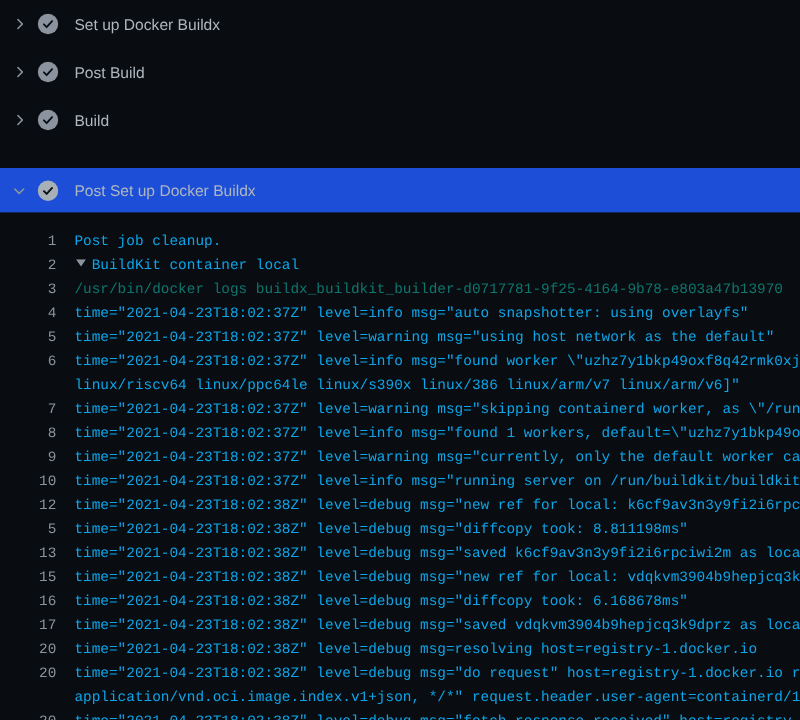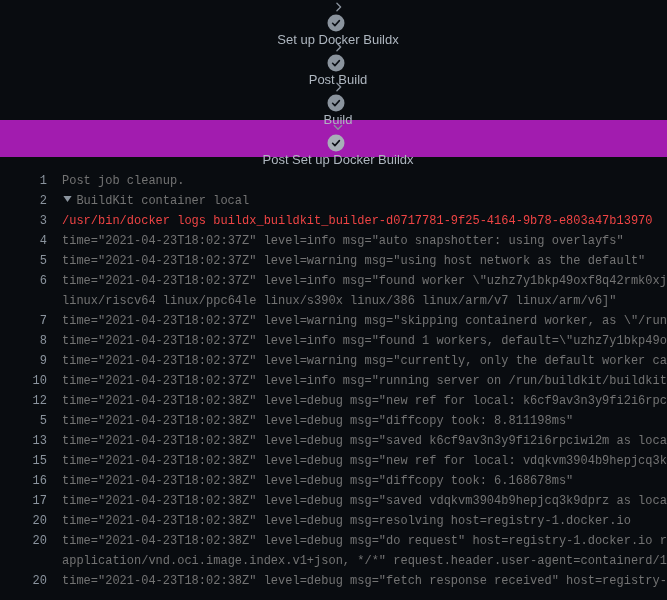--- a/index.html
+++ b/index.html
@@ -1,27 +1,27 @@
 <!DOCTYPE html>
 <html><head>
 <meta charset="utf-8">
 <style>
   * { margin:0; padding:0; box-sizing:border-box; }
   html,body { width:667px; height:600px; background:#090c10; overflow:hidden; }
   #app { width:667px; height:600px; overflow:hidden; position:relative; }
-  .step { height:40px; display:flex; align-items:center; padding-left:9px; cursor:pointer;flex-direction:column; }
-  .step.open { background:#a21caf; height:37px; }
+  .step { height:40px; display:flex; align-items:center; padding-left:9px; cursor:pointer; }
+  .step.open { background:#1d4ed8; height:37px;margin-top:20px; }
   .chev { width:14px; height:14px; flex:none; display:flex; align-items:center; justify-content:center; }
   .badge { width:18px; height:18px; flex:none; margin-left:8px; margin-right:13px; }
   .title { font:400 13px "Liberation Sans", sans-serif; color:#aeb6bf; }
   #log { padding-top:14px; font:400 12px "Liberation Mono", monospace; position:relative; }
   .row { height:20px; line-height:20px; position:relative; white-space:pre; }
   .row .n { position:absolute; left:0; top:0; width:47px; text-align:right; color:#8b949e; }
-  .row .t { position:absolute; left:62px; top:0; color:#737373; }
-  .row.command .t { color:#ef4444; }
+  .row .t { position:absolute; left:62px; top:0; color:#0ea5e9; }
+  .row.command .t { color:#0f766e; }
   .row .gmark { position:absolute; left:62.5px; top:4.5px; }
   .row.group .t { left:76.4px; }
 </style>
 </head>
 <body>
 
 <div id="app">
   <div id="steps">
   <div class="step">
     <span class="chev">

